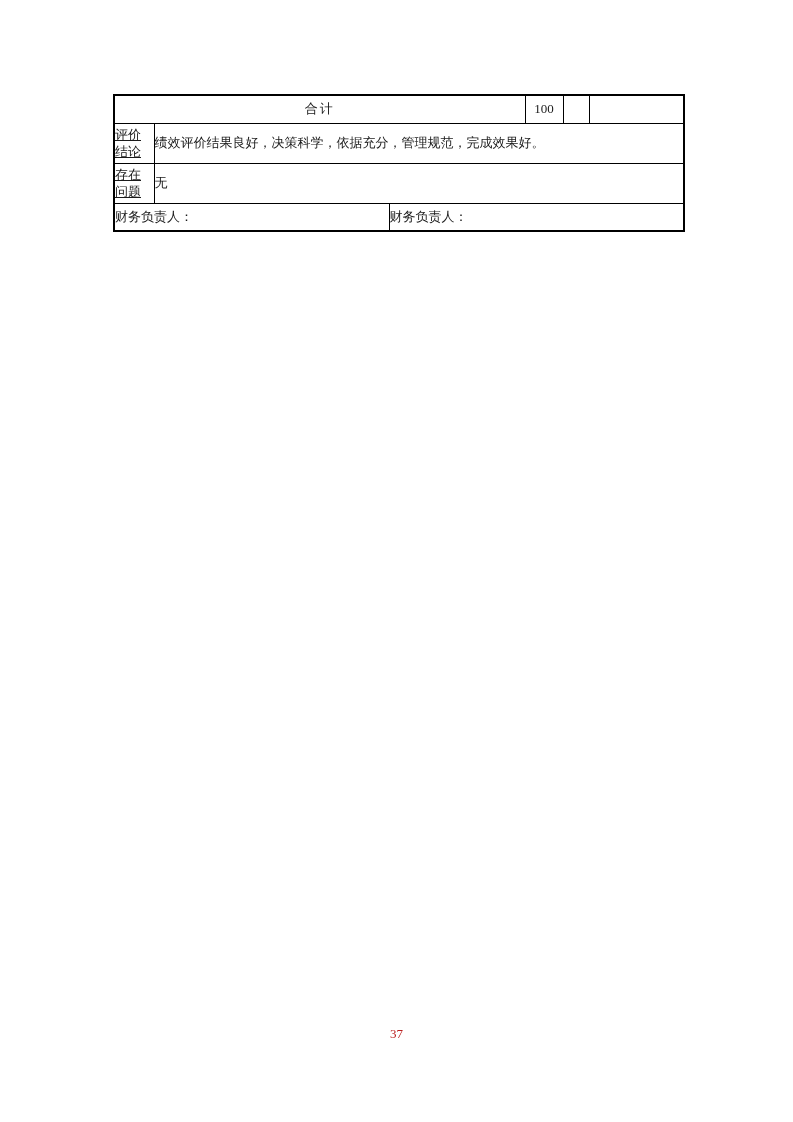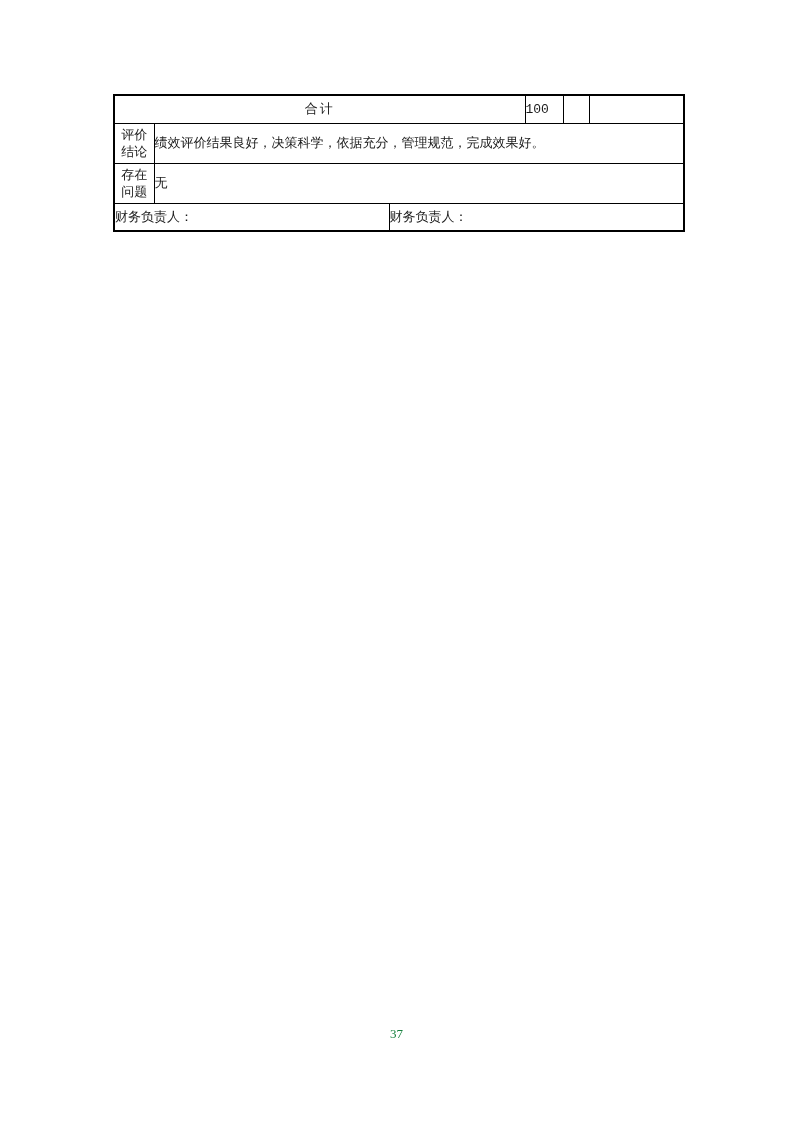--- a/index.html
+++ b/index.html
@@ -38,47 +38,48 @@
   tr.row-section-1 { height: 40px; }
   tr.row-section-2 { height: 38px; }
   tr.row-sign    { height: 28px; }
 
   td.cell-total-label {
     text-align: center;
     font-size: 14px;
     letter-spacing: 2px;
   }
   td.cell-score {
-    font-family: Liberation Mono, monospace;
+    text-align: center;
+    font-family: Liberation Serif, serif;
     font-size: 13px;
   }
   td.cell-label {
-    text-align: center;
     line-height: 17px;
     font-size: 13px;
+    text-decoration: underline;
   }
   td.cell-label span { display: block; }
   td.cell-content {
     padding-left: 10px;
     font-size: 12.5px;
     color: #333333;
   }
   td.cell-sign {
     padding-left: 6px;
     font-size: 13px;
   }
   .page-number {
     position: absolute;
     left: 0;
     right: 0;
     top: 1026px;
     text-align: center;
     font-family: "Liberation Serif", "DejaVu Serif", serif;
     font-size: 13px;
-    color: #15803d;
+    color: #b91c1c;
   }
 </style>
 </head>
 <body>
 
 <div class="page">
 
   <table class="eval-table">
     <colgroup>
       <col style="width:40px">

